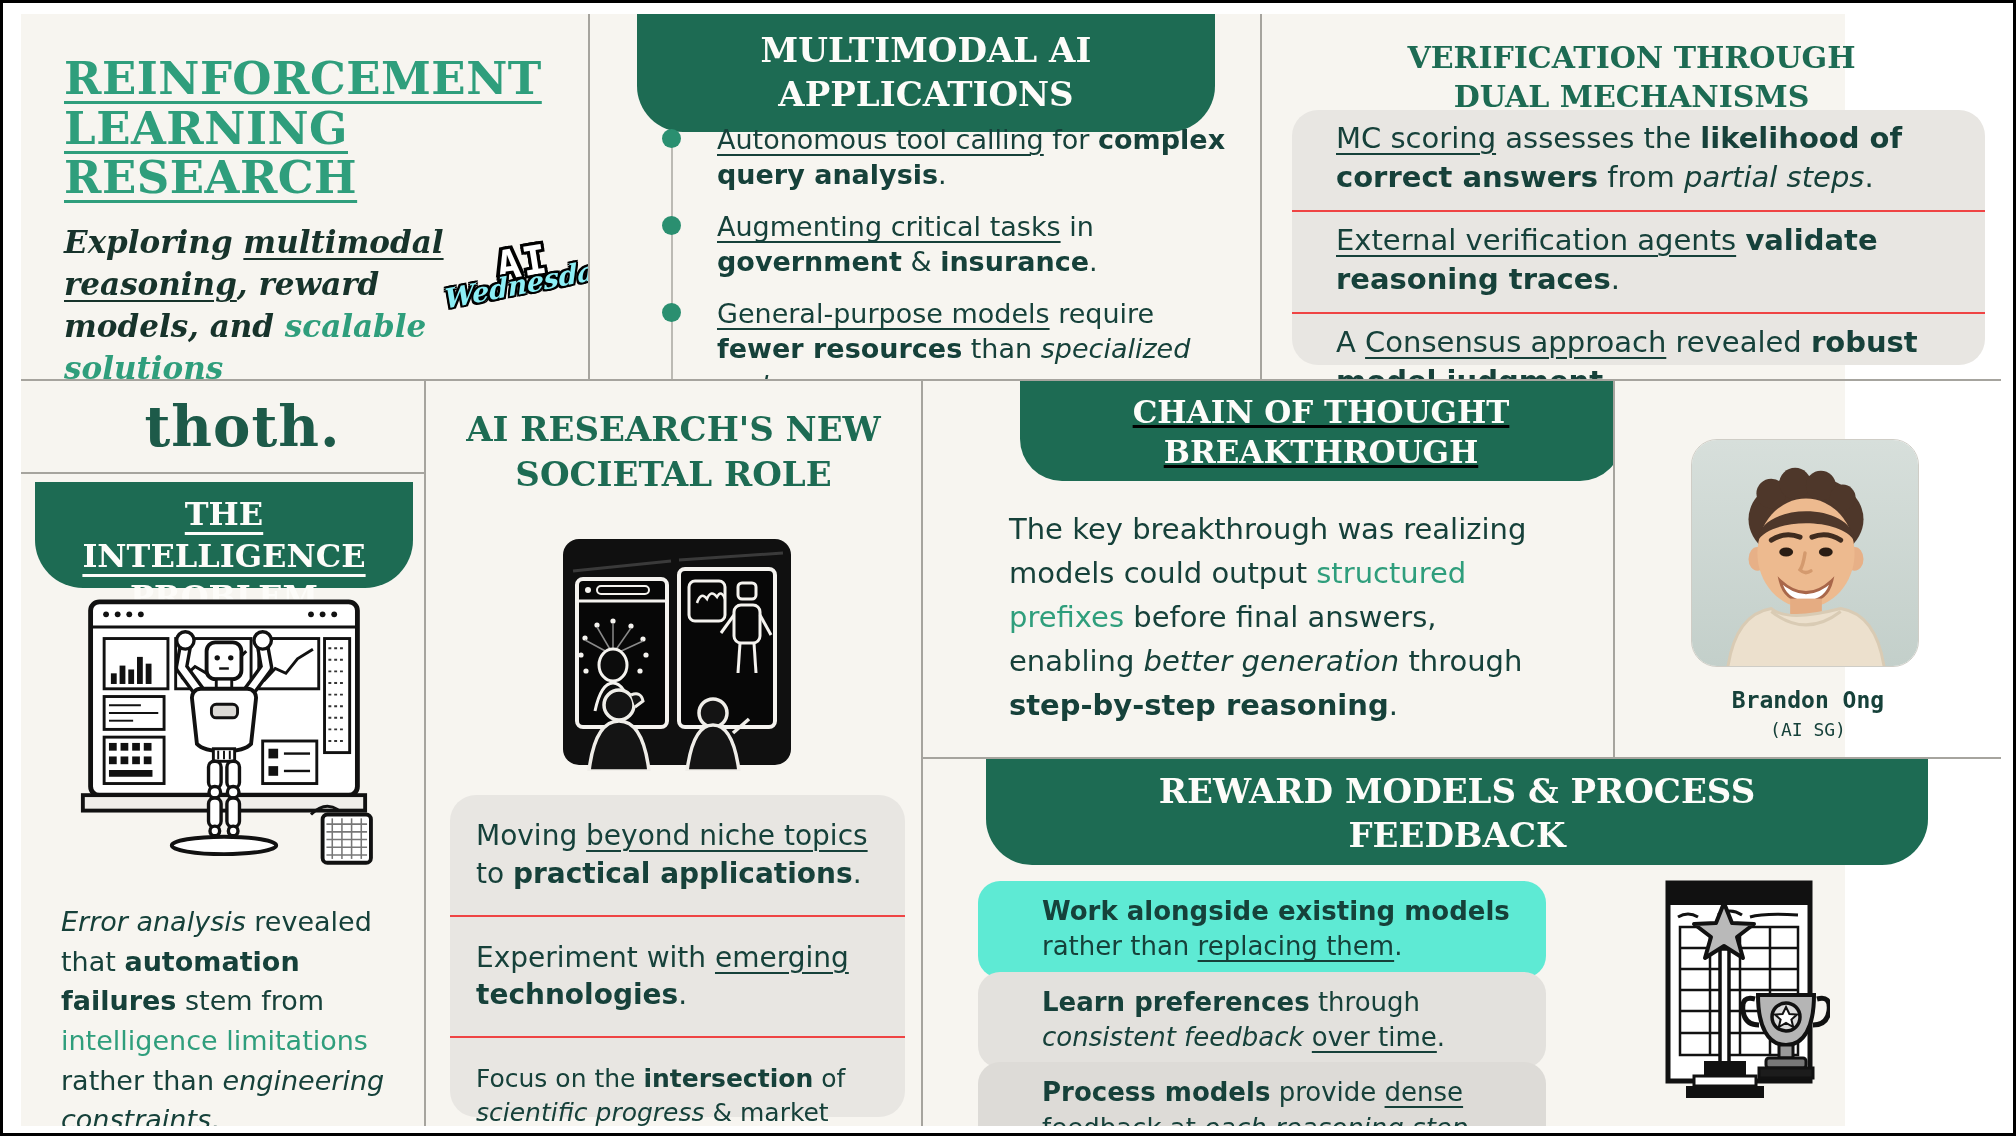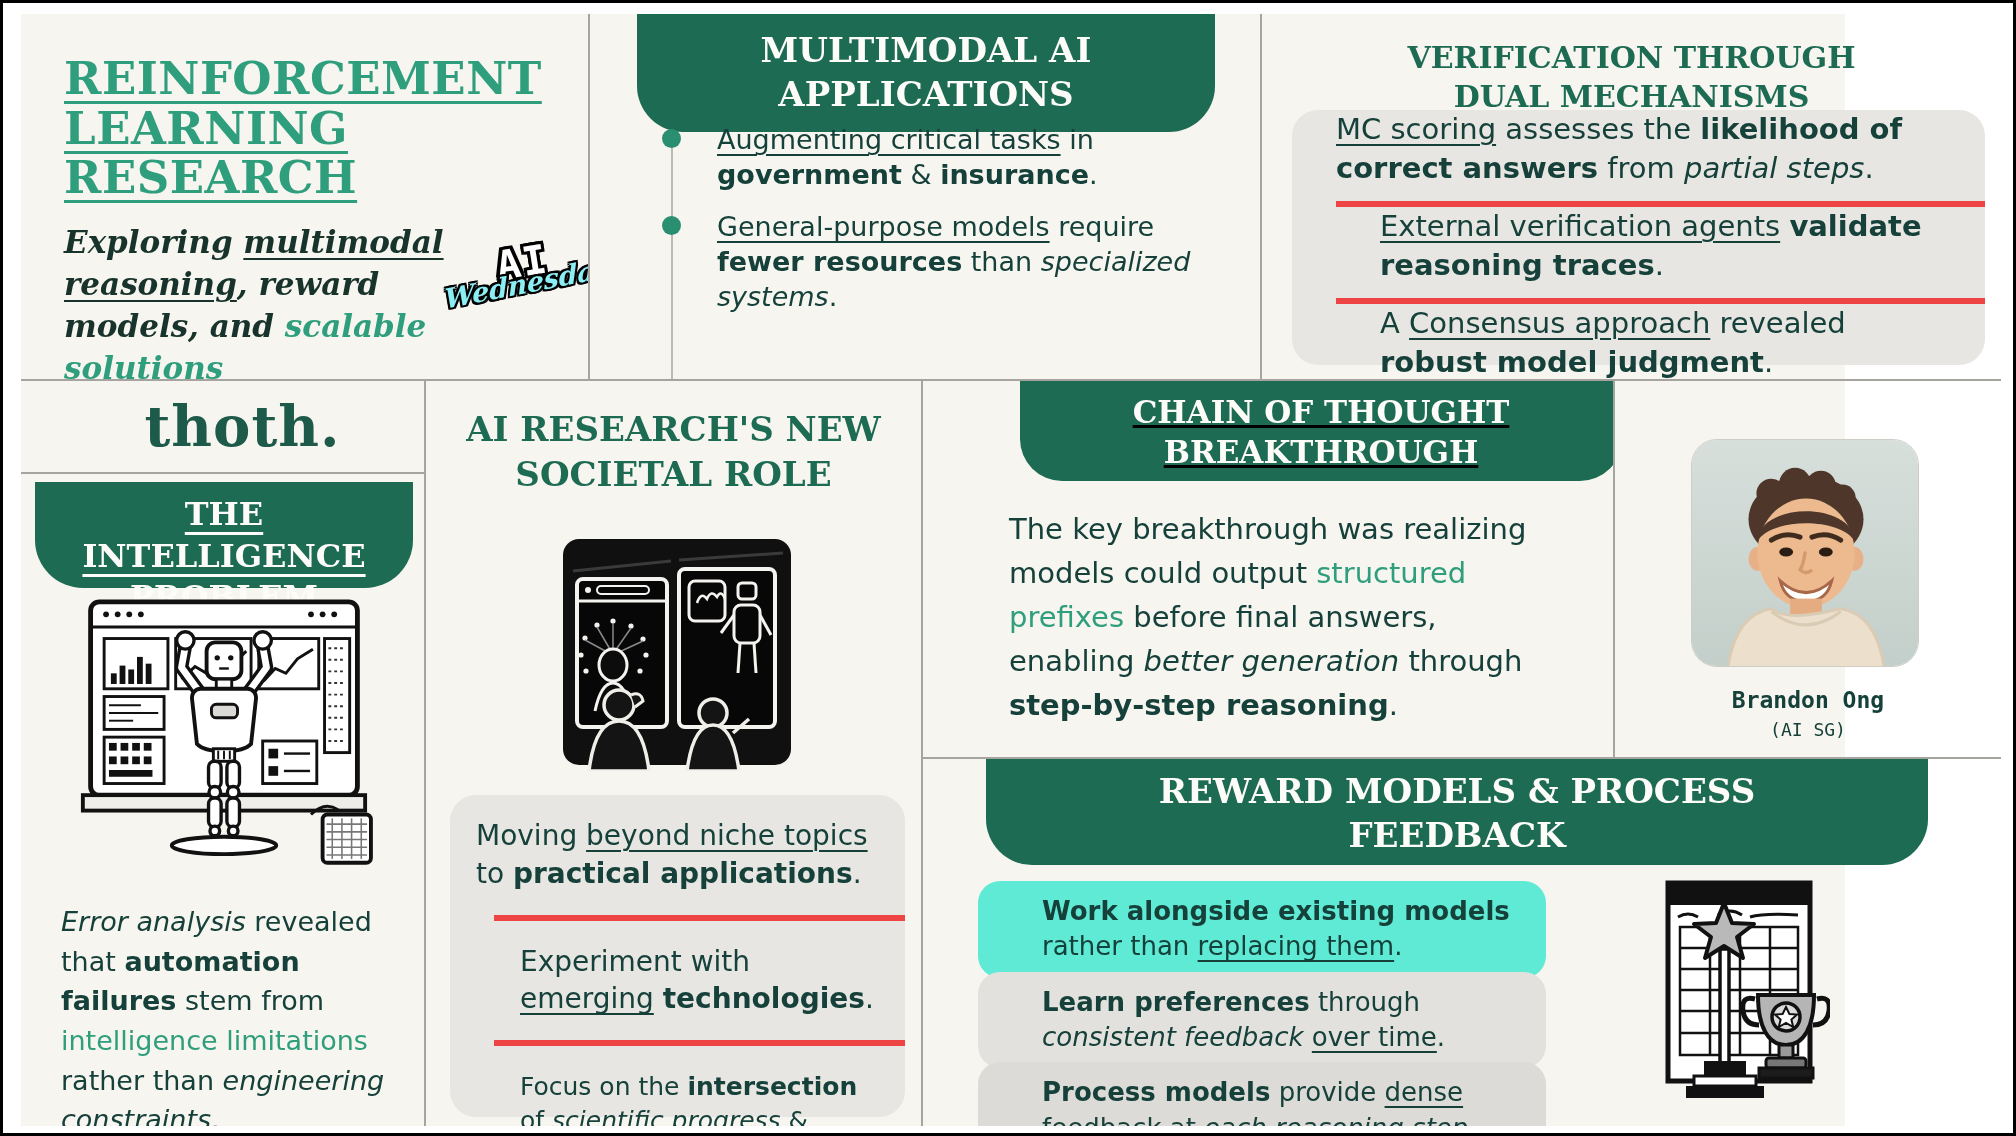--- a/index.html
+++ b/index.html
@@ -12,21 +12,21 @@
 
   
   .green-hd { position:absolute; background:#1d6b53; border-radius:0 0 46px 46px; }
   .green-hd h2 { color:#fdfcf9; font-family:"DejaVu Serif","Liberation Serif",serif; font-weight:bold; text-align:center; line-height:1.3; margin:14px auto 0 auto; }
   .b { font-weight:bold; }
   .i { font-style:italic; }
   .g { color:#2f9e7c; }
   .u { text-decoration:underline; text-decoration-thickness:2px; text-underline-offset:5px; }
   .gray-box { position:absolute; background:#e8e6e2; border-radius:26px; }
   .gray-box .row { color:#16413a; }
-  .gray-box .row + .row { border-top:6px solid #ef4444;margin-left:44px; }
+  .gray-box .row + .row { border-top:2px solid #ef4444; }
 
   
   .p-title { left:0; top:0; width:569px; height:367px; }
   .main-title { position:absolute; left:43px; top:40px; width:500px;
     font-family:"DejaVu Serif","Liberation Serif",serif; font-weight:bold; font-size:45px; line-height:1.1;
     color:#2f9e7c; text-decoration:underline; text-decoration-thickness:3px; text-underline-offset:7px; letter-spacing:0.5px; }
   .subtitle { position:absolute; left:43px; top:207px; width:405px;
     font-family:"DejaVu Serif","Liberation Serif",serif; font-weight:bold; font-style:italic;
     font-size:31px; line-height:1.36; color:#17332b; }
   .aiw { position:absolute; left:420px; top:228px; width:165px; text-align:center; transform:rotate(-9deg); }
@@ -43,21 +43,21 @@
   .bullets::before { content:""; position:absolute; left:-46px; top:16px; height:256px; width:2px; background:#bcbab4; }
   .bullets li { position:relative; font-size:27px; line-height:1.3; color:#16413a; margin-bottom:17px; }
   .bullets li::before { content:""; position:absolute; left:-55px; top:7px; width:19px; height:19px; border-radius:50%; background:#2a8f70; }
 
   
   .p-verify { left:1241px; top:0; width:739px; height:367px; }
   .verify-title { position:absolute; top:24px; left:0; right:0; }
   .verify-title h2 { font-family:"DejaVu Serif","Liberation Serif",serif; font-weight:bold; font-size:30px; line-height:1.3; color:#1d6b53; text-align:center; max-width:545px; margin:0 auto; }
   .verify-title .u { text-decoration-thickness:3px; text-underline-offset:6px; }
   .p-verify .gray-box { left:30px; right:16px; top:96px; bottom:14px; }
-  .p-verify .row { padding:0 24px 14px 44px; font-size:29px; line-height:1.33; }
+  .p-verify .row { padding:9px 24px 14px 44px; font-size:29px; line-height:1.33; }
 
   
   .p-thoth { left:0; top:367px; width:405px; height:93px; }
   .thoth { width:100%; text-align:center; line-height:90px; font-family:"DejaVu Serif","Liberation Serif",serif; font-weight:bold; font-size:56px; color:#1d5a49; letter-spacing:1px;padding-left:40px; }
 
   
   .p-intel { left:0; top:460px; width:405px; height:652px; }
   .p-intel .green-hd { left:14px; top:8px; width:378px; height:106px; border-radius:0 0 48px 48px; }
   .p-intel h2 { font-size:32px; max-width:360px; text-decoration:underline; text-decoration-thickness:3px; text-underline-offset:7px; margin-top:12px; }
   .robot-fig { position:absolute; left:48px; top:122px; width:310px; height:290px; }
@@ -108,20 +108,21 @@
       <div class="aiw-ai">AI</div>
       <div class="aiw-wed">Wednesdays</div>
     </div>
   </section>
 
   <section class="panel p-multi br bb">
     <header class="green-hd">
       <h2>MULTIMODAL AI APPLICATIONS</h2>
     </header>
     <ul class="bullets">
+      <li><span class="u">Autonomous tool calling</span><span> for </span><span class="b">complex query analysis</span><span>.</span></li>
       <li><span class="u">Augmenting critical tasks</span><span> in </span><span class="b">government</span><span> &amp; </span><span class="b">insurance</span><span>.</span></li>
       <li><span class="u">General-purpose models</span><span> require </span><span class="b">fewer resources</span><span> than </span><span class="i">specialized systems</span><span>.</span></li>
     </ul>
   </section>
 
   <section class="panel p-verify bb">
     <div class="verify-title">
       <h2><span>VERIFICATION THROUGH </span><span class="u">DUAL MECHANISMS</span></h2>
     </div>
     <div class="gray-box">

